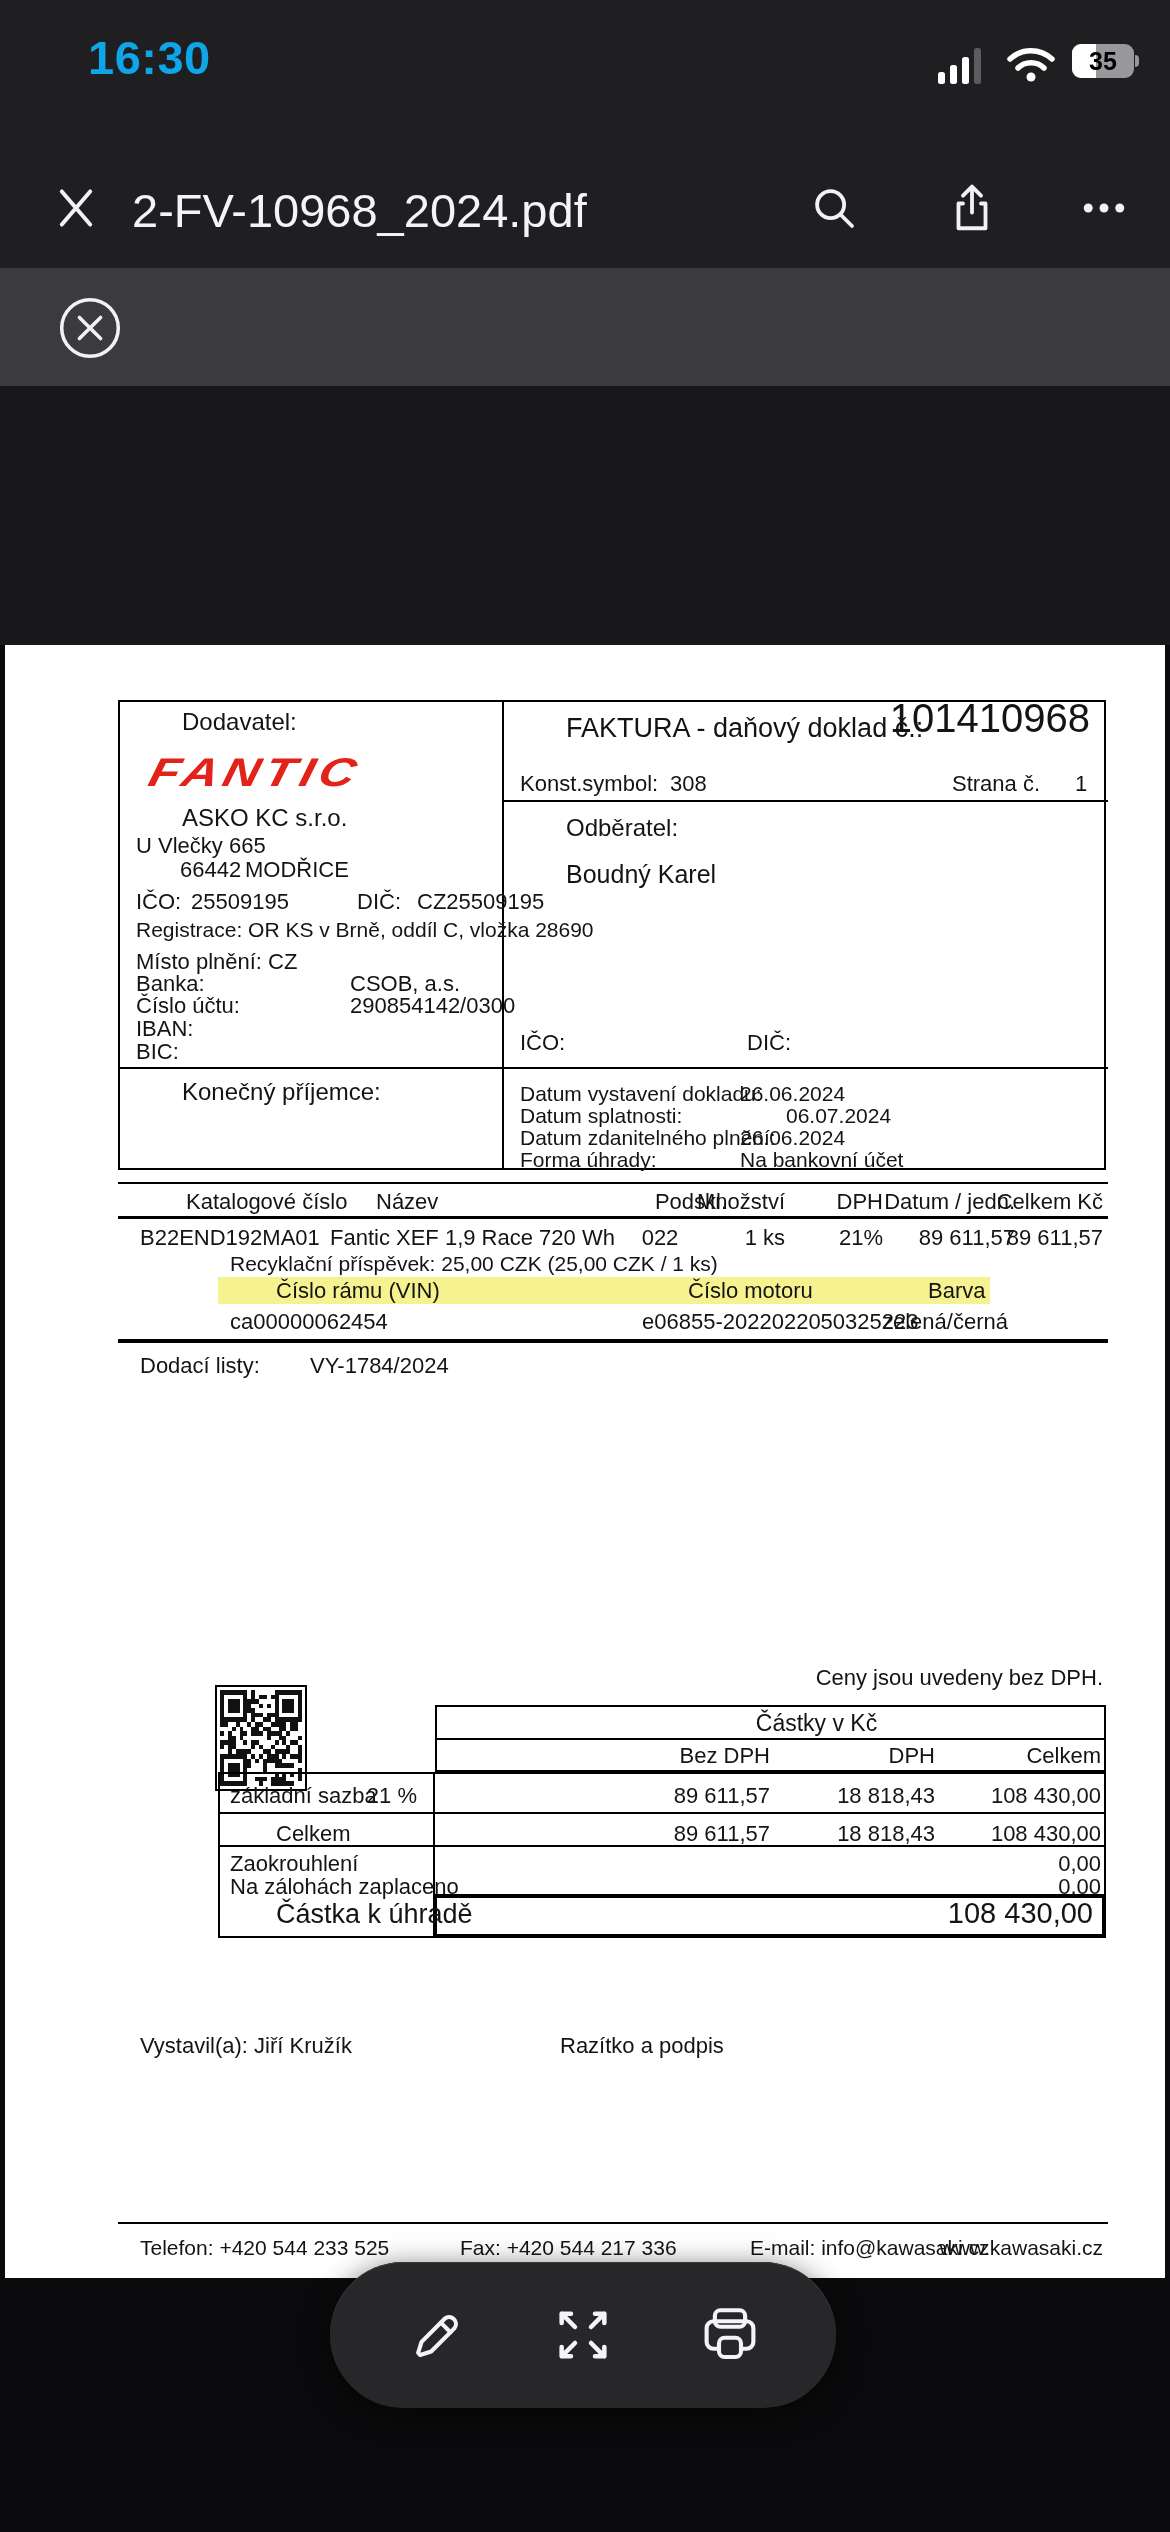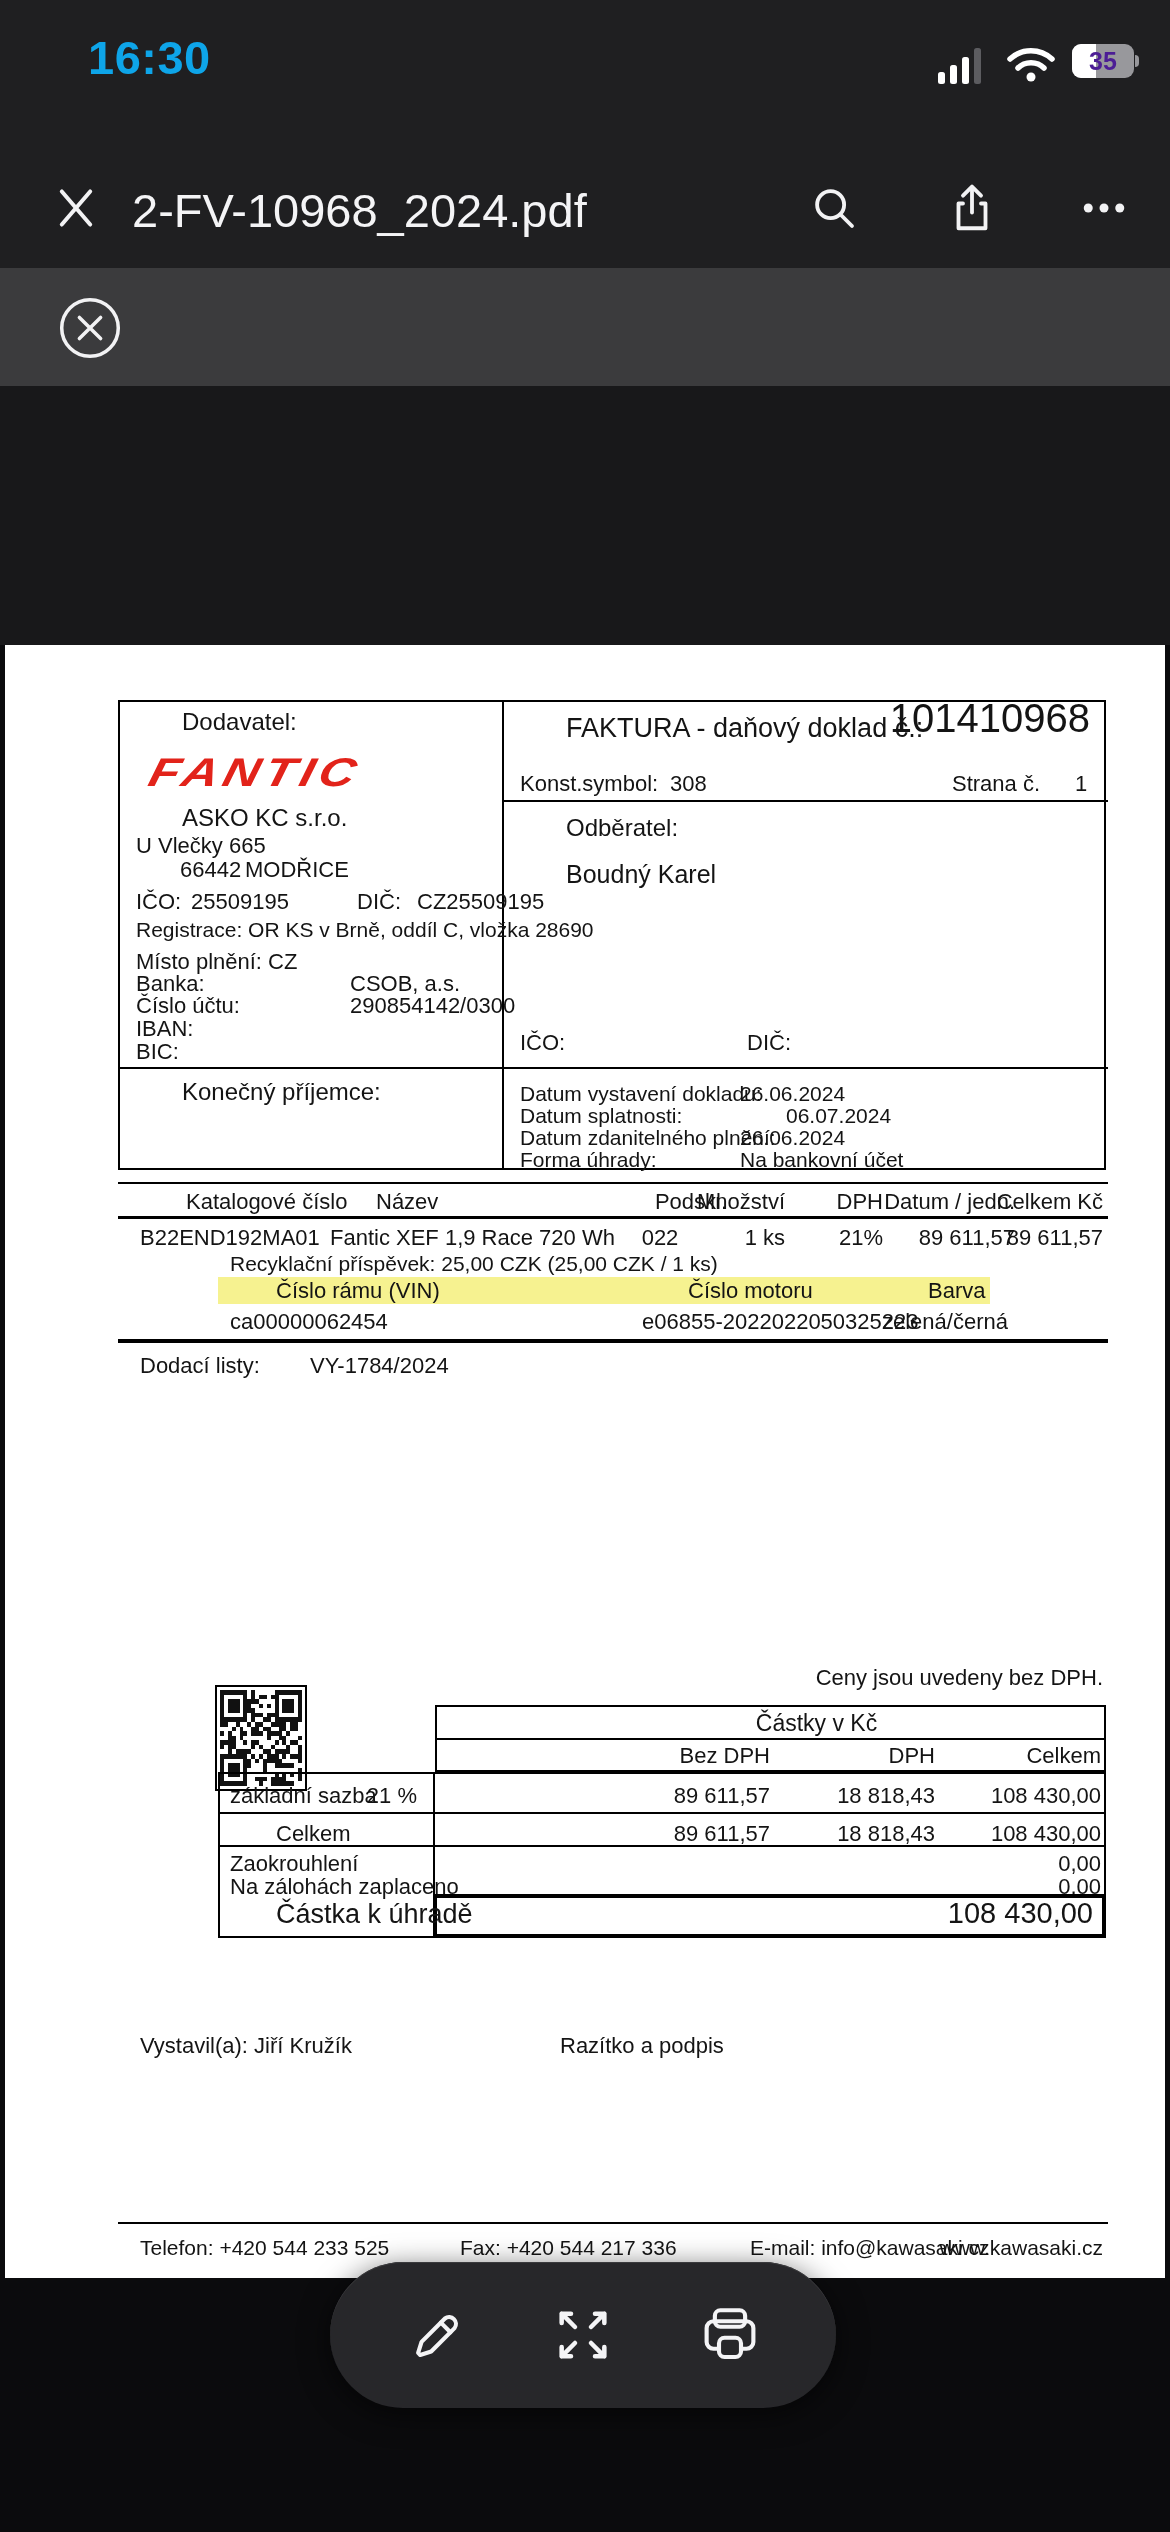--- a/index.html
+++ b/index.html
@@ -46,21 +46,21 @@
 
     <svg class="abs" style="left:1006px;top:46px;" width="50" height="38" viewBox="0 0 50 38">
       <path d="M4 13 C16 2 34 2 46 13" stroke="#fff" stroke-width="5.5" fill="none" stroke-linecap="round"></path>
       <path d="M12 22 C19 15 31 15 38 22" stroke="#fff" stroke-width="5.5" fill="none" stroke-linecap="round"></path>
       <circle cx="25" cy="31" r="4.5" fill="#fff"></circle>
     </svg>
 
     <div class="abs" style="left:1072px;top:44px;width:66px;height:34px;">
       <div class="abs" style="left:0;top:0;width:62px;height:34px;border-radius:9px;background:#98989c;overflow:hidden;">
         <div class="abs" style="left:0;top:0;width:24px;height:34px;background:#fff;"></div>
-        <div class="abs" style="left:0;top:3px;width:62px;text-align:center;font-size:25px;font-weight:800;color:#4c1d95;">35</div>
+        <div class="abs" style="left:0;top:3px;width:62px;text-align:center;font-size:25px;font-weight:800;color:#000000;">35</div>
       </div>
       <div class="abs" style="left:63px;top:11px;width:4px;height:12px;border-radius:0 4px 4px 0;background:#98989c;"></div>
     </div>
 
     <button class="pillbtn abs" style="left:36px;top:168px;width:80px;height:80px;">
       <svg class="navicon" width="52" height="52" viewBox="0 0 44 44">
           <path d="M10 8 L34 36 M34 8 L10 36"></path>
         </svg>
     </button>
     <div class="abs" style="left:132px;top:183px;font-size:47px;color:#f4f4f6;">2-FV-10968_2024.pdf</div>

